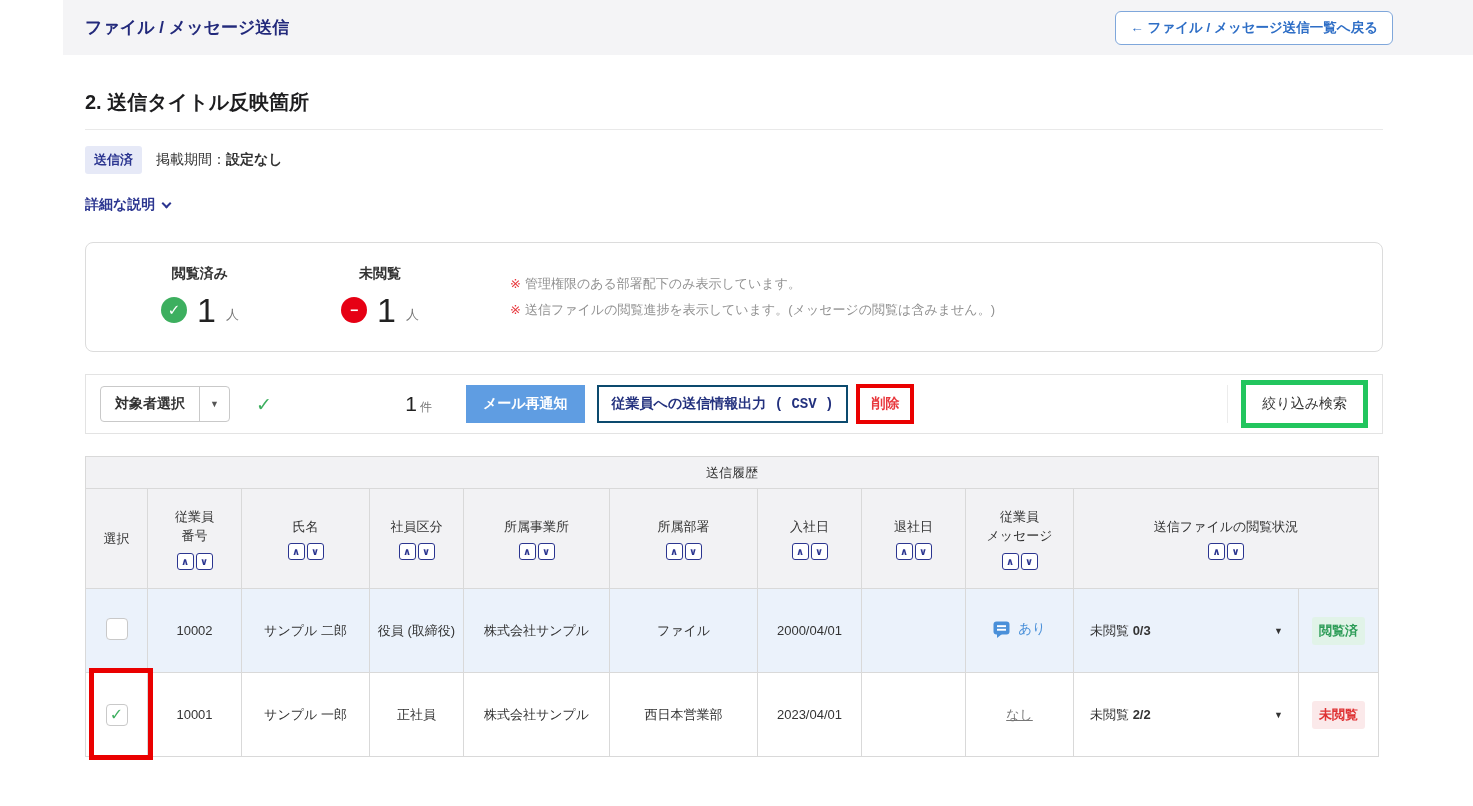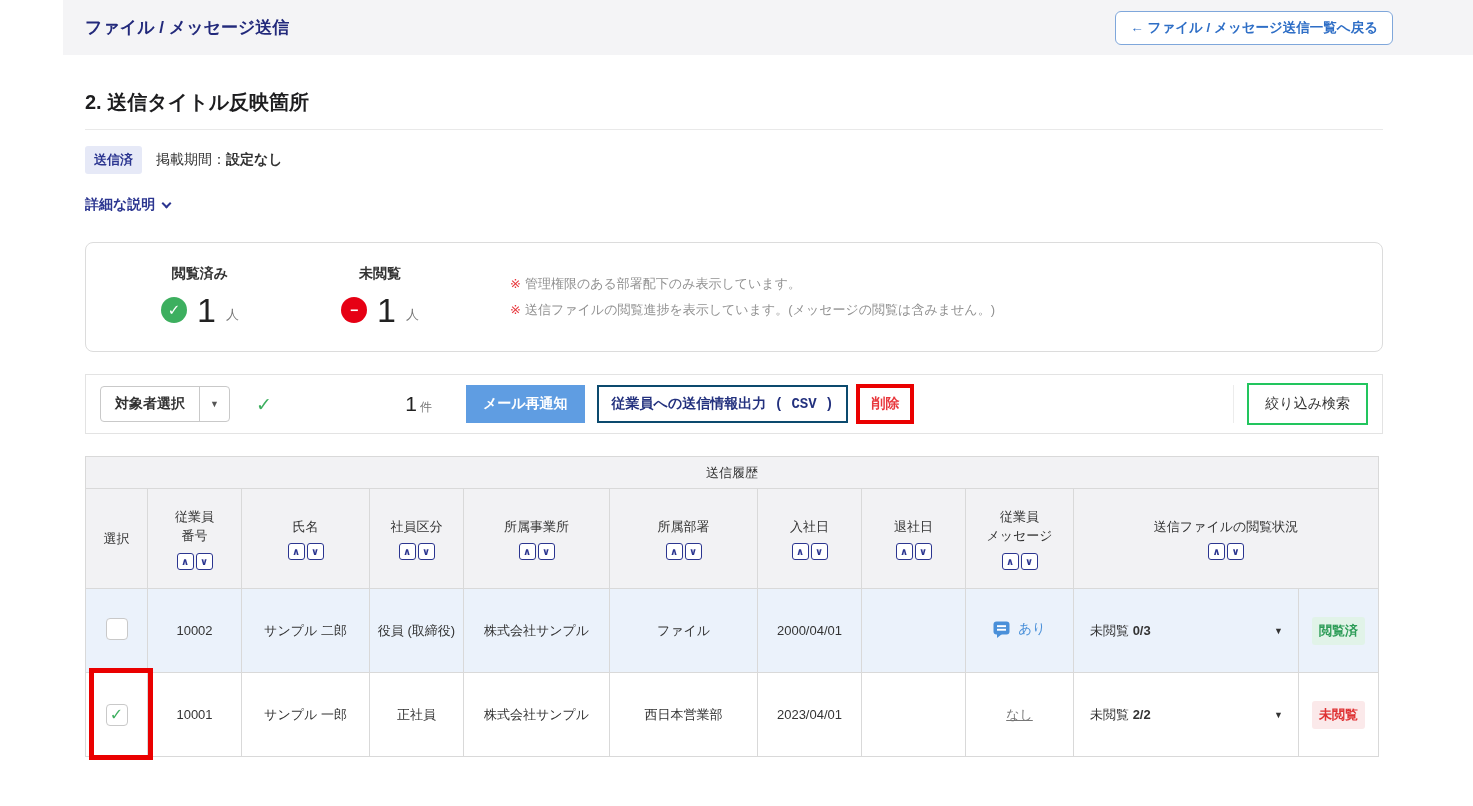--- a/index.html
+++ b/index.html
@@ -163,21 +163,21 @@
     background: #fff;
     display: inline-flex; align-items: center; justify-content: center;
     padding: 7px 11px;
   }
   .delete-link { color: #e8383d; font-size: 14px; font-weight: bold; cursor: pointer; }
   .toolbar-spacer { flex: 1; }
   .toolbar-divider { width: 1px; height: 38px; background: #ececec; }
   .btn-filter {
     margin-left: 13px;
     background: #fff; color: #333;
-    border: 2px solid #22c55e; padding: 10px 16px;
+    border: 5px solid #22c55e; padding: 10px 16px;
   }
 
   
   .search-row {
     margin-top: 16px;
     display: flex; align-items: center; justify-content: space-between;
     font-size: 13px; color: #8f8f8f;
   }
   .clear-link { display: inline-flex; align-items: center; gap: 7px; cursor: pointer; color: #8f8f8f; }
   .clear-icon {

